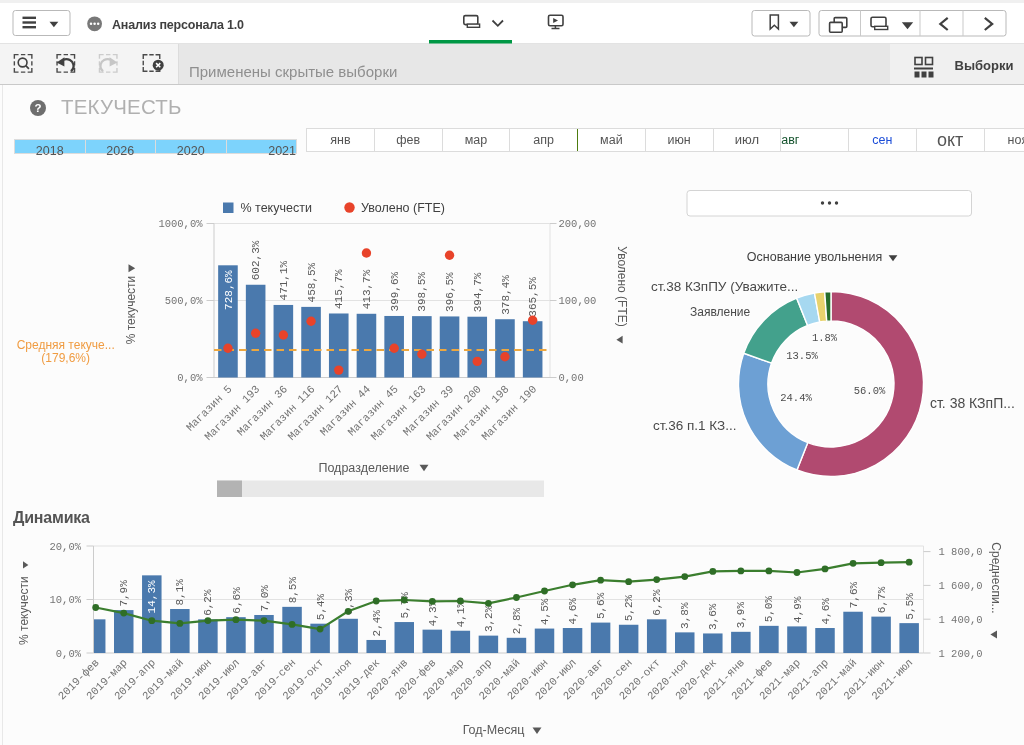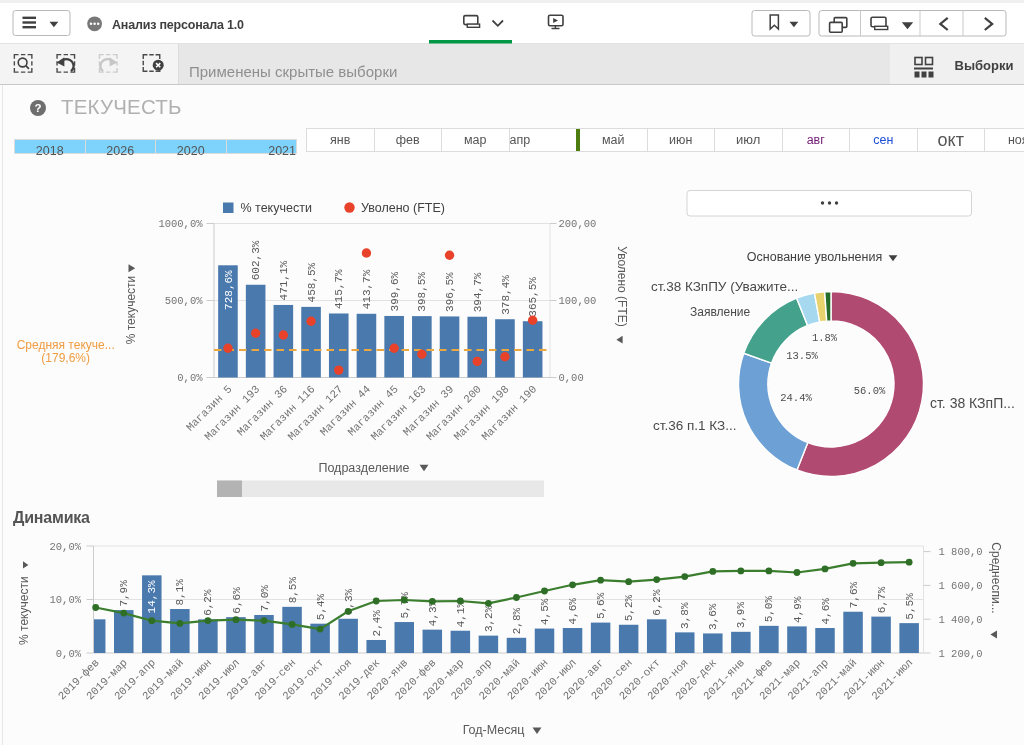--- a/index.html
+++ b/index.html
@@ -331,24 +331,24 @@
   <div class="abs" style="left:14px;top:139px;width:283px;height:15px;background:#7dd3fc;border:1px solid #dcdcdc;display:flex;z-index:5">
     <div style="flex:1;border-right:1px solid #dcdcdc;text-align:center;line-height:22px;font-size:12.5px;color:#555">2018</div>
     <div style="flex:1;border-right:1px solid #dcdcdc;text-align:center;line-height:22px;font-size:12.5px;color:#555">2026</div>
     <div style="flex:1;border-right:1px solid #dcdcdc;text-align:center;line-height:22px;font-size:12.5px;color:#555">2020</div>
     <div style="flex:1;text-align:right;line-height:22px;font-size:12.5px;color:#555">2021</div>
   </div>
   <div class="abs" style="left:306px;top:128px;width:814px;height:24px;background:#fff;border:1px solid #dcdcdc;display:flex;z-index:5">
     <div style="flex:1;border-right:1px solid #dcdcdc;text-align:center;line-height:22px;font-size:12.5px;color:#555">янв</div>
     <div style="flex:1;border-right:1px solid #dcdcdc;text-align:center;line-height:22px;font-size:12.5px;color:#555">фев</div>
     <div style="flex:1;border-right:1px solid #dcdcdc;text-align:center;line-height:22px;font-size:12.5px;color:#555">мар</div>
-    <div style="flex:1;border-right:4px solid #4d7c0f;line-height:22px;font-size:12.5px;color:#555">апр</div>
+    <div style="flex:1;border-right:1px solid #4d7c0f;text-align:center;line-height:22px;font-size:12.5px;color:#555">апр</div>
     <div style="flex:1;border-right:1px solid #dcdcdc;text-align:center;line-height:22px;font-size:12.5px;color:#555">май</div>
     <div style="flex:1;border-right:1px solid #dcdcdc;text-align:center;line-height:22px;font-size:12.5px;color:#555">июн</div>
     <div style="flex:1;border-right:1px solid #dcdcdc;text-align:center;line-height:22px;font-size:13px;color:#555">июл</div>
-    <div style="flex:1;border-right:1px solid #dcdcdc;text-align:center;line-height:22px;font-size:12.5px;color:#701a75">авг</div>
+    <div style="flex:1;border-right:1px solid #dcdcdc;line-height:22px;font-size:12.5px;color:#14532d">авг</div>
     <div style="flex:1;border-right:1px solid #dcdcdc;text-align:center;line-height:22px;font-size:12.5px;color:#1d4ed8">сен</div>
     <div style="flex:1;border-right:1px solid #dcdcdc;text-align:center;line-height:22px;font-size:18px;color:#555">окт</div>
     <div style="flex:1;border-right:1px solid #dcdcdc;text-align:center;line-height:22px;font-size:12.5px;color:#555">ноя</div>
     <div style="flex:1;text-align:center;line-height:22px;font-size:12.5px;color:#555">дек</div>
   </div>
   <div class="abs" style="left:2px;top:0;width:1px;height:745px;background:#e8e8e8;z-index:4"></div>
 </div>
 
 </body></html>

